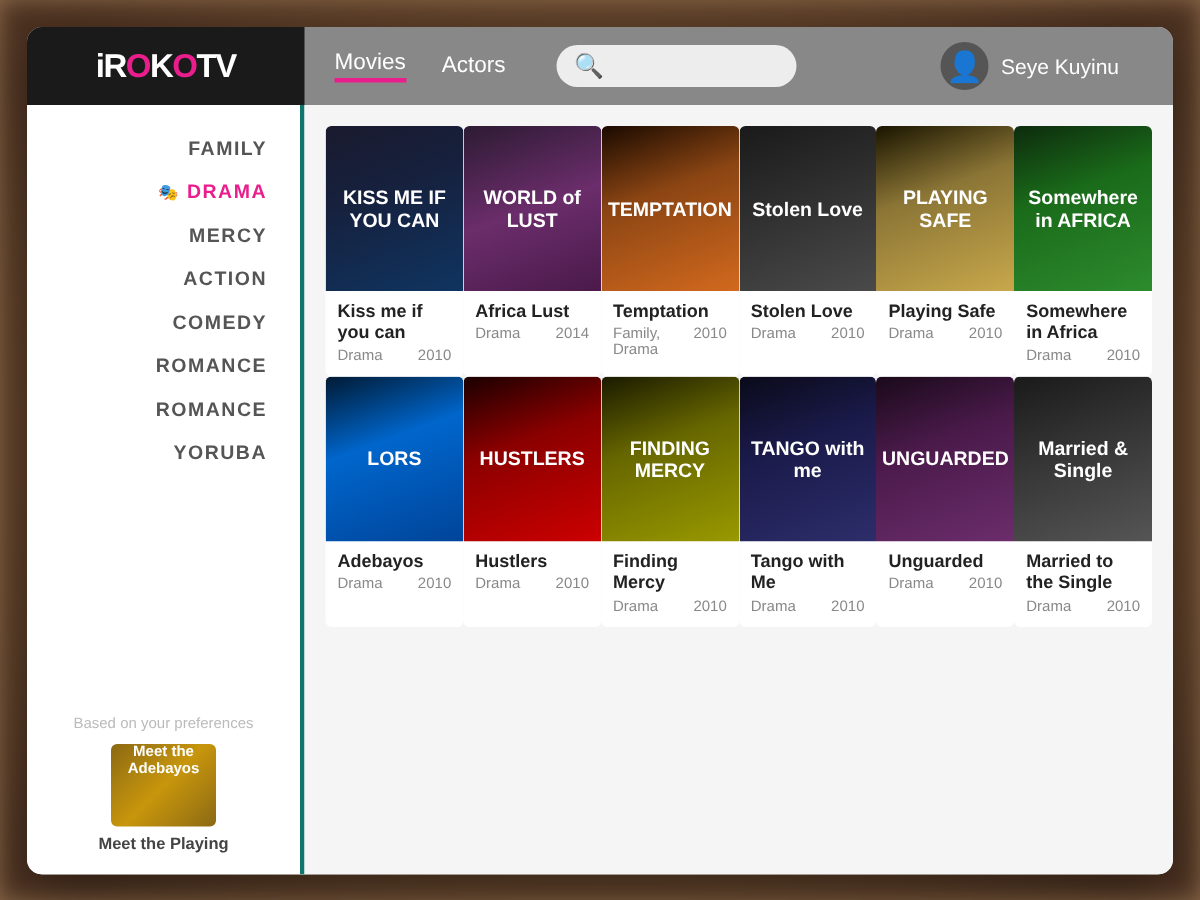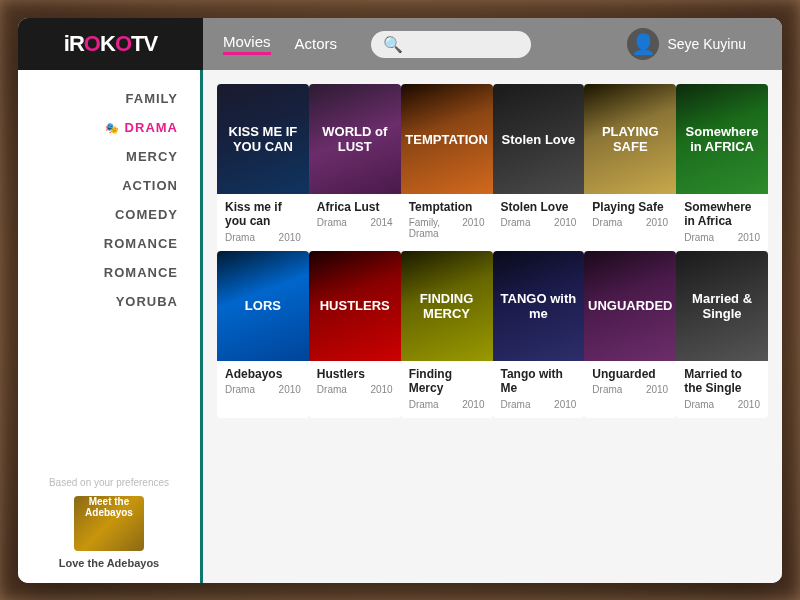--- a/index.html
+++ b/index.html
@@ -329,21 +329,21 @@
           <div class="sidebar-item">ROMANCE</div>
           <div class="sidebar-item">ROMANCE</div>
           <div class="sidebar-item">YORUBA</div>
         </div>
 
       <div class="sidebar-recommended">
         <div class="rec-sub">Based on your preferences</div>
         <div class="rec-thumb">
           <span style="font-size:10px; color:#fff; text-align:center; font-weight:700;">Meet the<br>Adebayos</span>
         </div>
-        <div class="rec-title">Love the Adebayos</div>
+        <div class="rec-title">Meet the Playing</div>
       </div>
     </div>
 
     <div class="main-content">
       <div class="movies-grid" id="movies-grid">
           <div class="movie-card">
     <div class="movie-thumb">
       <div class="movie-thumb-inner thumb-1">
         KISS ME IF YOU CAN
       </div>

